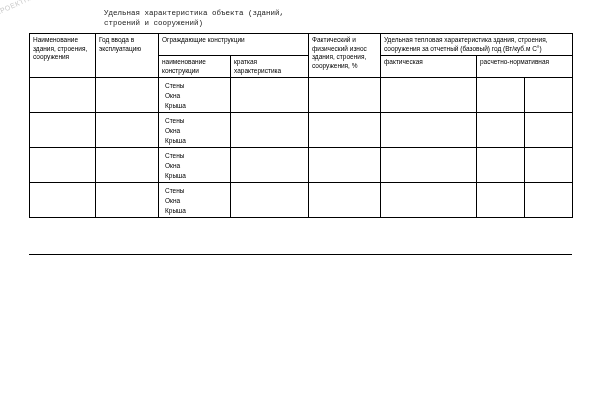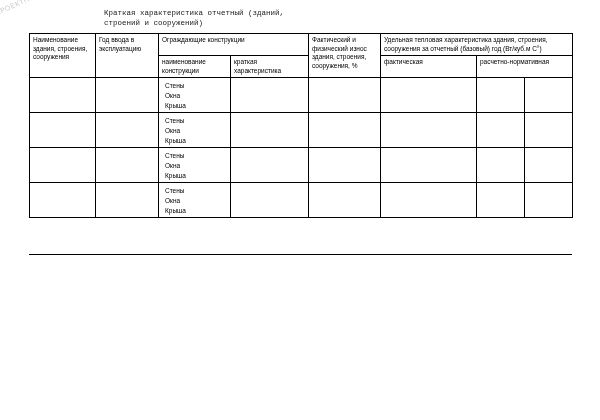--- a/index.html
+++ b/index.html
@@ -114,21 +114,21 @@
 </style>
 </head>
 <body>
 
 <div class="page">
 
   <div class="watermark">
     <div class="wm-text">ПРОЕКТНАЯ</div>
   </div>
 
-  <div class="doc-title">Краткая характеристика отчетный (зданий,
+  <div class="doc-title">Удельная характеристика объекта (зданий,
               строений и сооружений)</div>
 
   <div class="table-wrap">
     <table class="main">
       <colgroup>
         <col class="col1">
           <col class="col2">
           <col class="col3">
           <col class="col4">
         <col class="col5">

